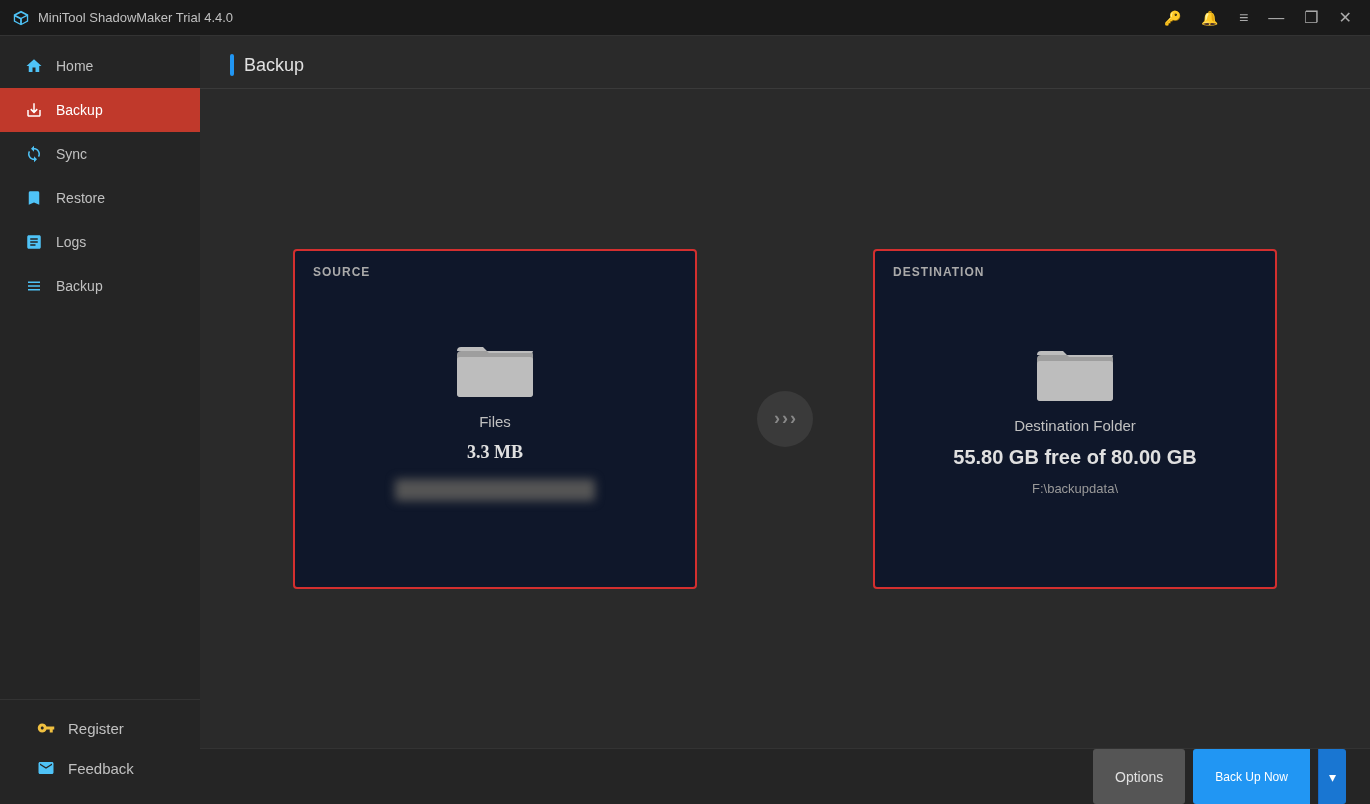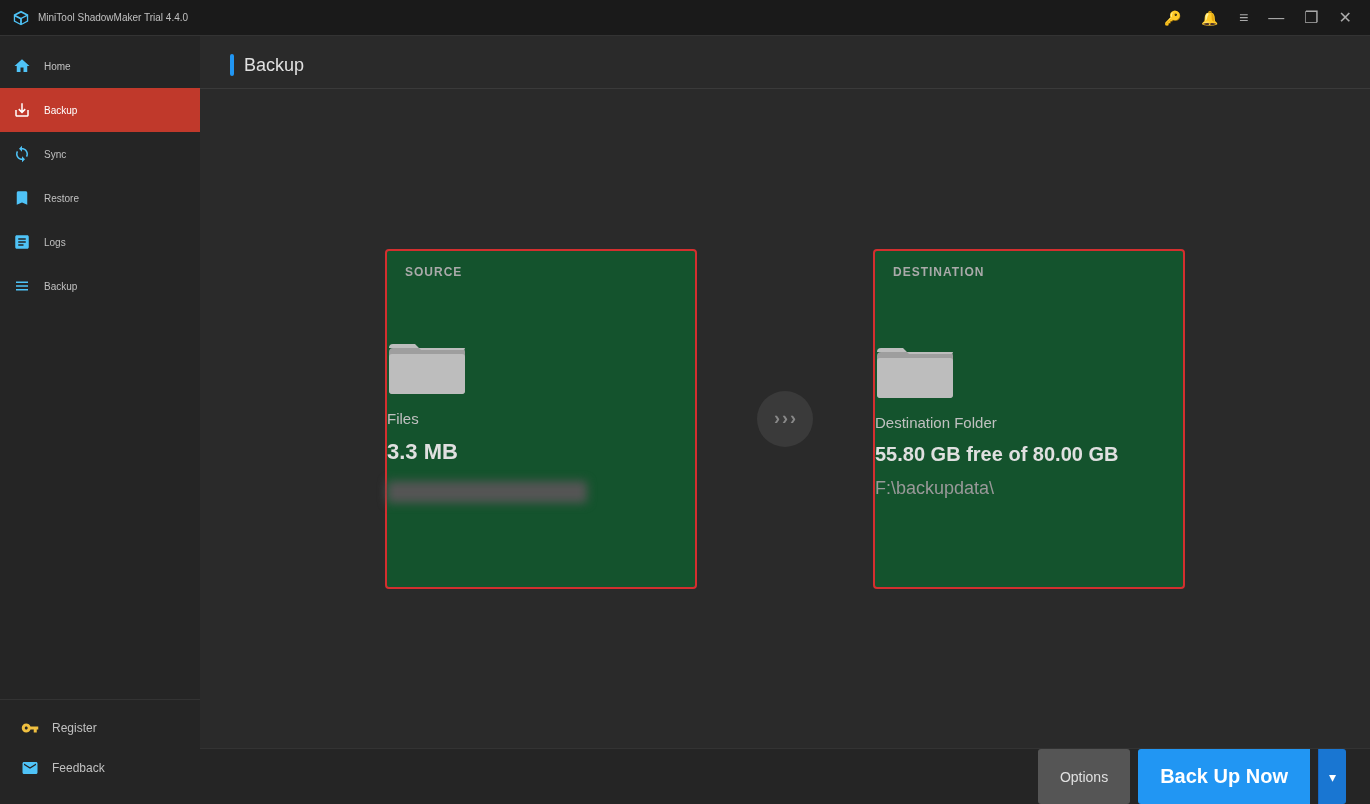--- a/index.html
+++ b/index.html
@@ -27,21 +27,21 @@
       align-items: center;
       gap: 8px;
       flex: 1;
     }
     .title-bar-icon {
       width: 18px;
       height: 18px;
       color: #4fc3f7;
     }
     .title-bar-text {
-      font-size: 10px;
+      font-size: 13px;
       color: #c0c0c0;
     }
     .title-bar-controls {
       display: flex;
       gap: 8px;
       align-items: center;
     }
     .title-bar-controls span {
       color: #aaa;
       font-size: 16px;
@@ -63,23 +63,23 @@
       flex-direction: column;
       padding-top: 8px;
     }
     .sidebar-nav {
       flex: 1;
     }
     .sidebar-item {
       display: flex;
       align-items: center;
       gap: 12px;
-      padding: 12px 12px;
-      cursor: pointer;
-      font-size: 10px;
+      padding: 12px 24px;
+      cursor: pointer;
+      font-size: 14px;
       color: #c0c0c0;
       border-radius: 0;
       transition: background 0.15s;
     }
     .sidebar-item.active {
       background: #c0392b;
       color: #fff;
     }
     .sidebar-item .icon {
       width: 20px;
@@ -88,22 +88,23 @@
       align-items: center;
       justify-content: center;
       flex-shrink: 0;
     }
     .sidebar-bottom {
       padding-bottom: 16px;
       border-top: 1px solid #333;
       padding-top: 8px;
     }
     .sidebar-bottom .sidebar-item {
-      font-size: 12px;
+      font-size: 15px;
       padding: 10px 20px;
+      margin-left: 16px;
     }
 
     
     .main-content {
       flex: 1;
       background: #2a2a2a;
       display: flex;
       flex-direction: column;
     }
     .page-header {
@@ -130,28 +131,28 @@
       flex: 1;
       display: flex;
       align-items: center;
       justify-content: center;
       gap: 60px;
       padding: 40px;
     }
 
     
     .backup-card {
-      width: 312px;
+      width: 404px;
       height: 340px;
-      background: #14532d;
+      background: #0f172a;
       border: 2px solid #d32f2f;
       border-radius: 4px;
       display: flex;
       flex-direction: column;
-      align-items: flex-start;
+      align-items: center;
       justify-content: center;
       cursor: pointer;
       position: relative;
       gap: 12px;
     }
 
     .card-label {
       position: absolute;
       top: 14px;
       left: 18px;
@@ -170,23 +171,24 @@
     .folder-icon svg {
       width: 100%;
       height: 100%;
     }
 
     .card-subtitle {
       font-size: 15px;
       color: #c0c0c0;
     }
     .card-size {
-      font-size: 22px;
+      font-size: 18px;
       font-weight: 600;
       color: #e0e0e0;
+      font-family: Liberation Serif, serif;
     }
     .card-blurred {
       width: 200px;
       height: 22px;
       background: #555;
       border-radius: 3px;
       filter: blur(5px);
       margin-top: 4px;
     }
 
@@ -194,21 +196,21 @@
       font-size: 15px;
       color: #c0c0c0;
     }
     .card-free {
       font-size: 20px;
       font-weight: 600;
       color: #e0e0e0;
       text-align: center;
     }
     .card-path {
-      font-size: 18px;
+      font-size: 13px;
       color: #999;
     }
 
     
     .arrow-circle {
       width: 56px;
       height: 56px;
       background: #3a3a3a;
       border-radius: 50%;
       display: flex;
@@ -243,24 +245,23 @@
       padding: 9px 22px;
       font-size: 14px;
       border-radius: 3px;
       cursor: pointer;
     }
     .btn-backup {
       background: #2196f3;
       color: #fff;
       border: none;
       padding: 9px 22px;
-      font-size: 20px;
+      font-size: 12px;
       border-radius: 3px 0 0 3px;
       cursor: pointer;
-      font-weight: bold;
     }
     .btn-backup-dropdown {
       background: #1976d2;
       color: #fff;
       border: none;
       padding: 9px 10px;
       font-size: 14px;
       border-radius: 0 3px 3px 0;
       cursor: pointer;
       border-left: 1px solid #1565c0;

